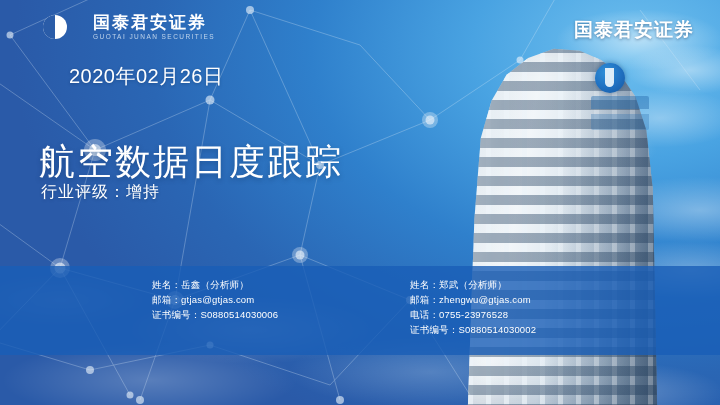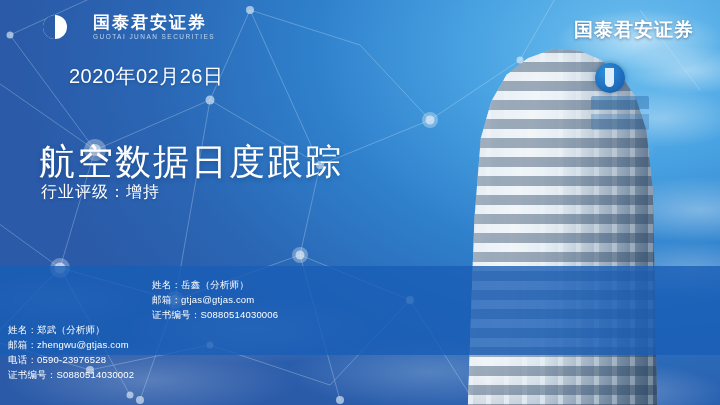--- a/index.html
+++ b/index.html
@@ -273,21 +273,20 @@
     text-shadow: 0 1px 3px rgba(10,40,80,.35);
   }
 
   
   .analysts {
     position: absolute;
     left: 0;
     top: 277px;
     width: 720px;
     display: flex;
-    flex-direction: column;
   }
   .analyst-col {
     font-size: 9.5px;
     color: #ffffff;
     line-height: 15px;
     letter-spacing: .2px;
     white-space: nowrap;
   }
   .analyst-col.left  { margin-left: 152px; width: 250px; }
   .analyst-col.right { margin-left: 8px;   width: 260px; }
@@ -391,19 +390,19 @@
 
       <div class="analyst-col left">
         <span class="analyst-row">姓名：岳鑫（分析师）</span>
         <span class="analyst-row">邮箱：gtjas@gtjas.com</span>
         <span class="analyst-row">证书编号：S0880514030006</span>
       </div>
 
       <div class="analyst-col right">
         <span class="analyst-row">姓名：郑武（分析师）</span>
         <span class="analyst-row">邮箱：zhengwu@gtjas.com</span>
-        <span class="analyst-row">电话：0590-23976528</span>
+        <span class="analyst-row">电话：0755-23976528</span>
         <span class="analyst-row">证书编号：S0880514030002</span>
       </div>
 
     </div>
   </div>
 </div>
 
 </body></html>

